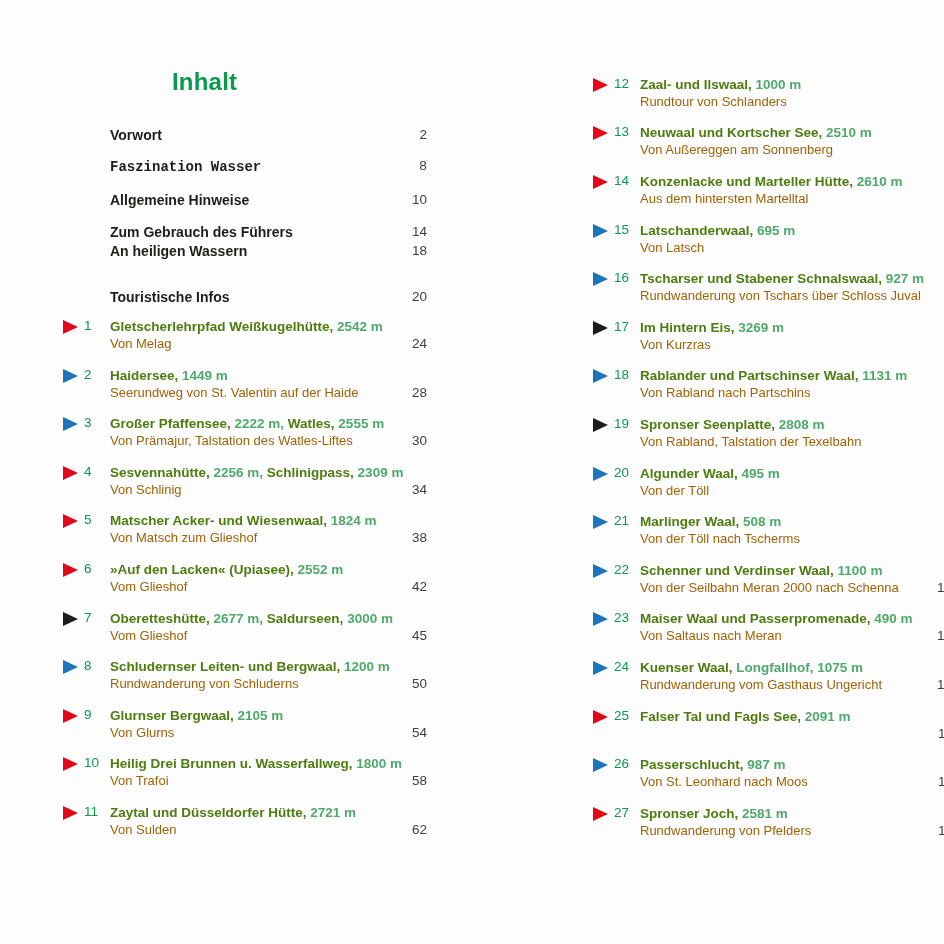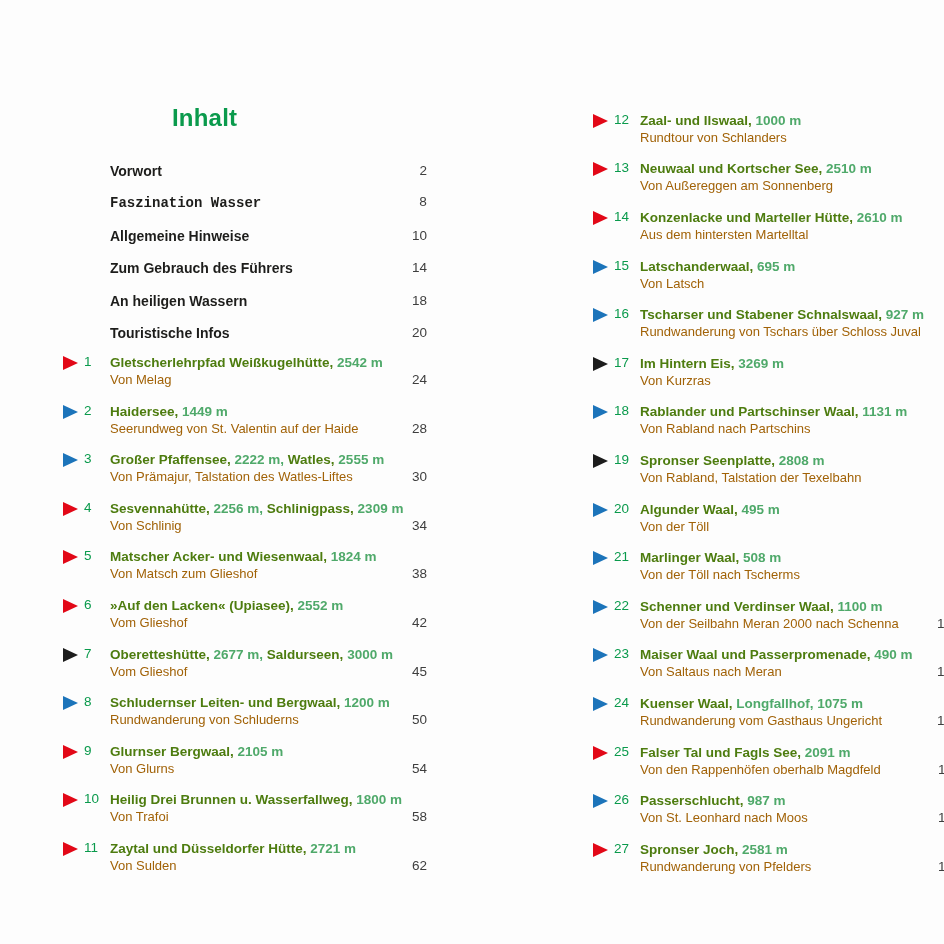--- a/index.html
+++ b/index.html
@@ -4,21 +4,21 @@
 <style>
   html,body{margin:0;padding:0;}
   body{
     width:944px;height:944px;
     background:#fdfdfd;
     overflow:hidden;
     position:relative;
     font-family:"Liberation Sans","DejaVu Sans",sans-serif;
     -webkit-font-smoothing:antialiased;
   }
-  .col{position:absolute;top:0;height:804px;margin-top:36px;}
+  .col{position:absolute;top:0;height:804px;}
   #left-col{left:63px;width:364px;}
   #right-col{left:593px;width:355px;}
   .page-heading{
     position:absolute;left:109px;top:68px;
     font-size:24px;font-weight:bold;color:#0a9a4c;
     letter-spacing:.2px;
   }
   .fm-row{position:absolute;left:0;width:100%;height:18px;}
   .fm-label{
     position:absolute;left:47px;top:0;
@@ -73,21 +73,21 @@
         <span class="fm-page">8</span>
       </div>
       <div class="fm-row" style="top: 191.8px;">
         <span class="fm-label">Allgemeine Hinweise</span>
         <span class="fm-page">10</span>
       </div>
       <div class="fm-row" style="top: 224.2px;">
         <span class="fm-label">Zum Gebrauch des Führers</span>
         <span class="fm-page">14</span>
       </div>
-      <div class="fm-row" style="top: 257px;">
+      <div class="fm-row" style="top: 243px;">
         <span class="fm-label">An heiligen Wassern</span>
         <span class="fm-page">18</span>
       </div>
       <div class="fm-row" style="top: 289px;">
         <span class="fm-label">Touristische Infos</span>
         <span class="fm-page">20</span>
       </div>
     </div>
   <div id="left-entries">
       <div class="entry" style="top: 318px;">
@@ -250,21 +250,20 @@
         <span class="tri blue"></span>
         <span class="num">24</span>
         <div class="title"><span class="seg-dark">Kuenser Waal,</span><span class="seg-light"> Longfallhof, 1075 m</span></div>
         <div class="sub">Rundwanderung vom Gasthaus Ungericht</div>
         <span class="pg">10</span>
       </div>
       <div class="entry" style="top: 707.5px;">
         <span class="tri red"></span>
         <span class="num">25</span>
         <div class="title"><span class="seg-dark">Falser Tal und Fagls See,</span><span class="seg-light"> 2091 m</span></div>
-        <div class="sub">Von den Rappenhöfen oberhalb Magdfeld</div>
         <span class="pg">11</span>
       </div>
       <div class="entry" style="top: 756.1px;">
         <span class="tri blue"></span>
         <span class="num">26</span>
         <div class="title"><span class="seg-dark">Passerschlucht,</span><span class="seg-light"> 987 m</span></div>
         <div class="sub">Von St. Leonhard nach Moos</div>
         <span class="pg">11</span>
       </div>
       <div class="entry" style="top: 804.7px;">

